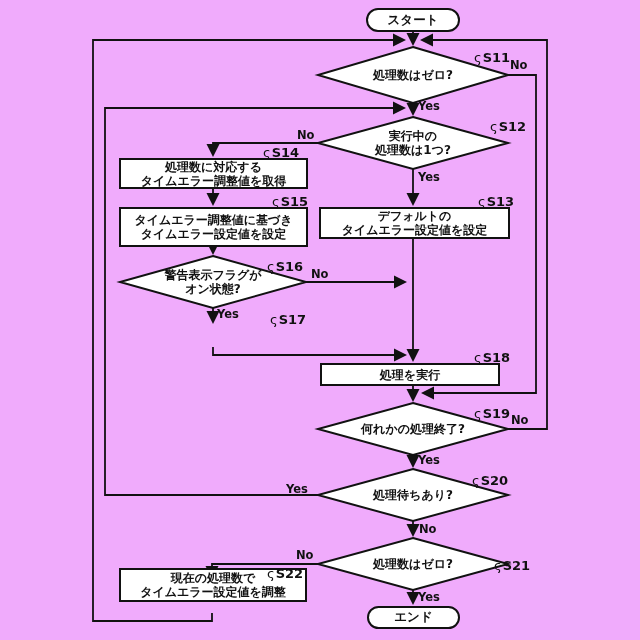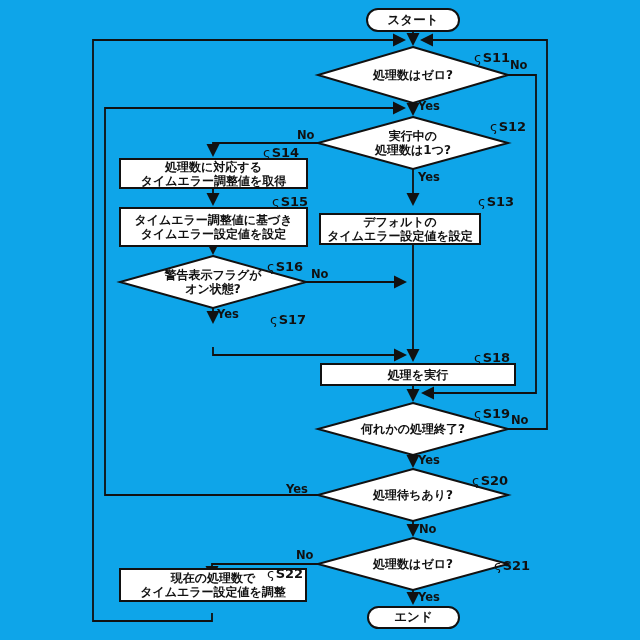--- a/index.html
+++ b/index.html
@@ -1,16 +1,16 @@
 <!DOCTYPE html>
 <html><head>
 <meta charset="utf-8">
 <style>
   html,body{margin:0;padding:0;background:#ffffff;}
-  #stage{position:relative;width:640px;height:640px;background:#0ea5e9;
+  #stage{position:relative;width:640px;height:640px;background:#f0abfc;
          font-family:"DejaVu Sans","Liberation Sans",sans-serif;color:#111;overflow:hidden;}
   #wires{position:absolute;left:0;top:0;width:640px;height:640px;}
   .box{position:absolute;border:2px solid #111;background:#fff;display:flex;
        flex-direction:column;align-items:center;justify-content:center;
        font-size:12px;font-weight:bold;line-height:14px;text-align:center;box-sizing:border-box;}
   .oval{position:absolute;border:2px solid #111;background:#fff;display:flex;
         align-items:center;justify-content:center;font-size:12.5px;font-weight:bold;
         border-radius:14px;box-sizing:border-box;}
   .dt{position:absolute;transform:translate(-50%,-50%);font-size:12px;font-weight:bold;
       line-height:14px;text-align:center;white-space:nowrap;}
@@ -67,25 +67,25 @@
   <div class="oval" style="left:367px;top:606px;width:93px;height:23px;">エンド</div>
 
   <div class="box" style="left:119px;top:158px;width:189px;height:31px;">
     <span>処理数に対応する</span>
     <span>タイムエラー調整値を取得</span>
   </div>
   <div class="box" style="left:119px;top:207px;width:189px;height:40px;">
     <span>タイムエラー調整値に基づき</span>
     <span>タイムエラー設定値を設定</span>
   </div>
-  <div class="box" style="left:319px;top:213px;width:162px;height:32px;">
+  <div class="box" style="left:319px;top:207px;width:191px;height:32px;">
     <span>デフォルトの</span>
     <span>タイムエラー設定値を設定</span>
   </div>
-  <div class="box" style="left:320px;top:363px;width:196px;height:23px;">
+  <div class="box" style="left:320px;top:363px;width:180px;height:23px;">
     <span>処理を実行</span>
   </div>
   <div class="box" style="left:119px;top:568px;width:188px;height:34px;">
     <span>現在の処理数で</span>
     <span>タイムエラー設定値を調整</span>
   </div>
 
   <div class="dt" style="left:413px;top:75px;">処理数はゼロ?</div>
   <div class="dt" style="left:413px;top:143px;">
     <span style="display:block">実行中の</span>

